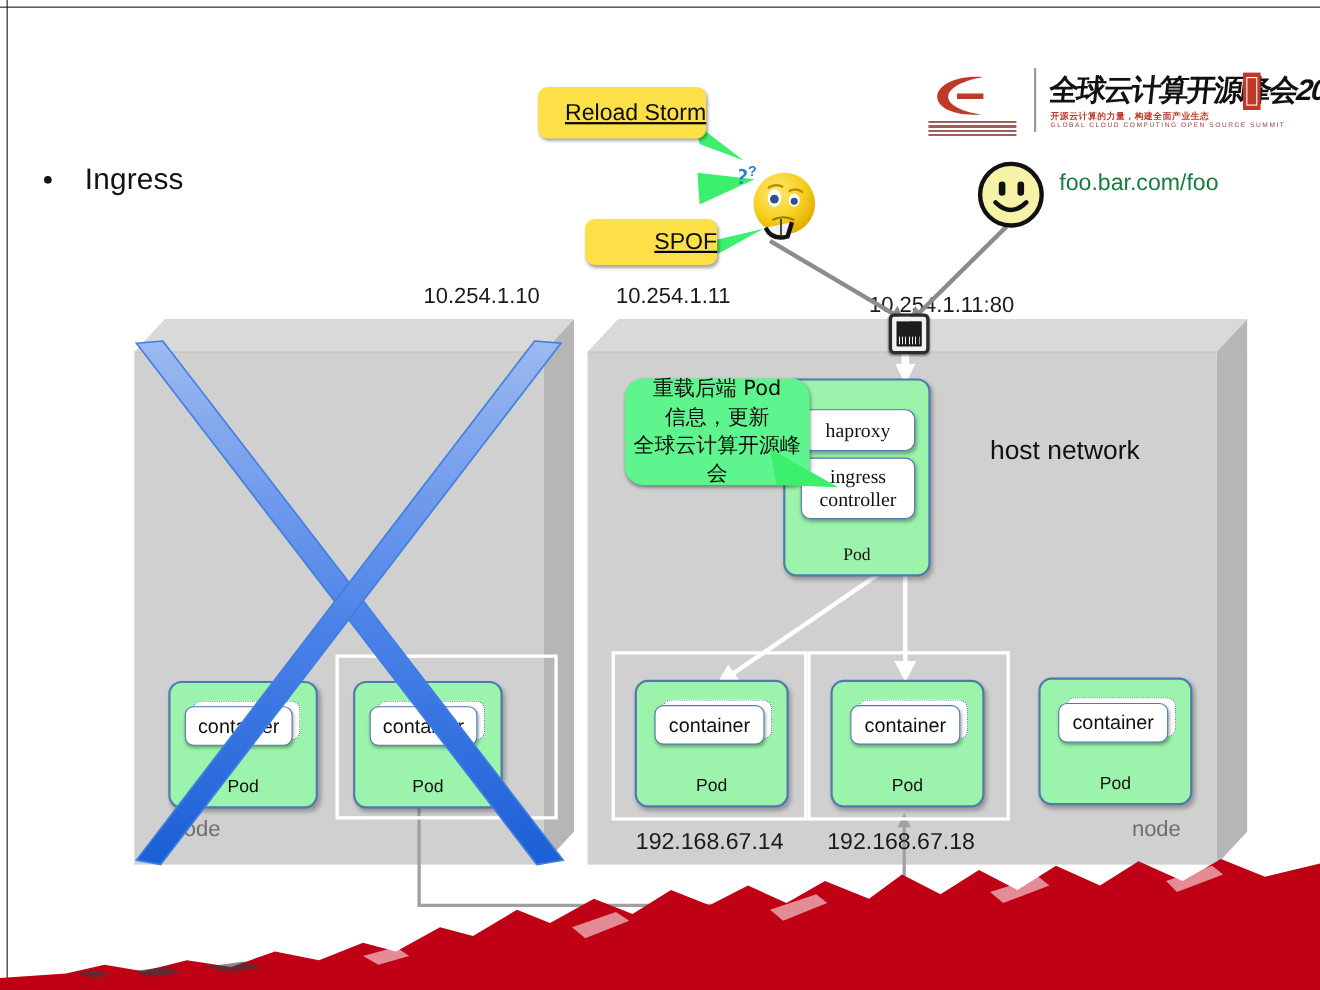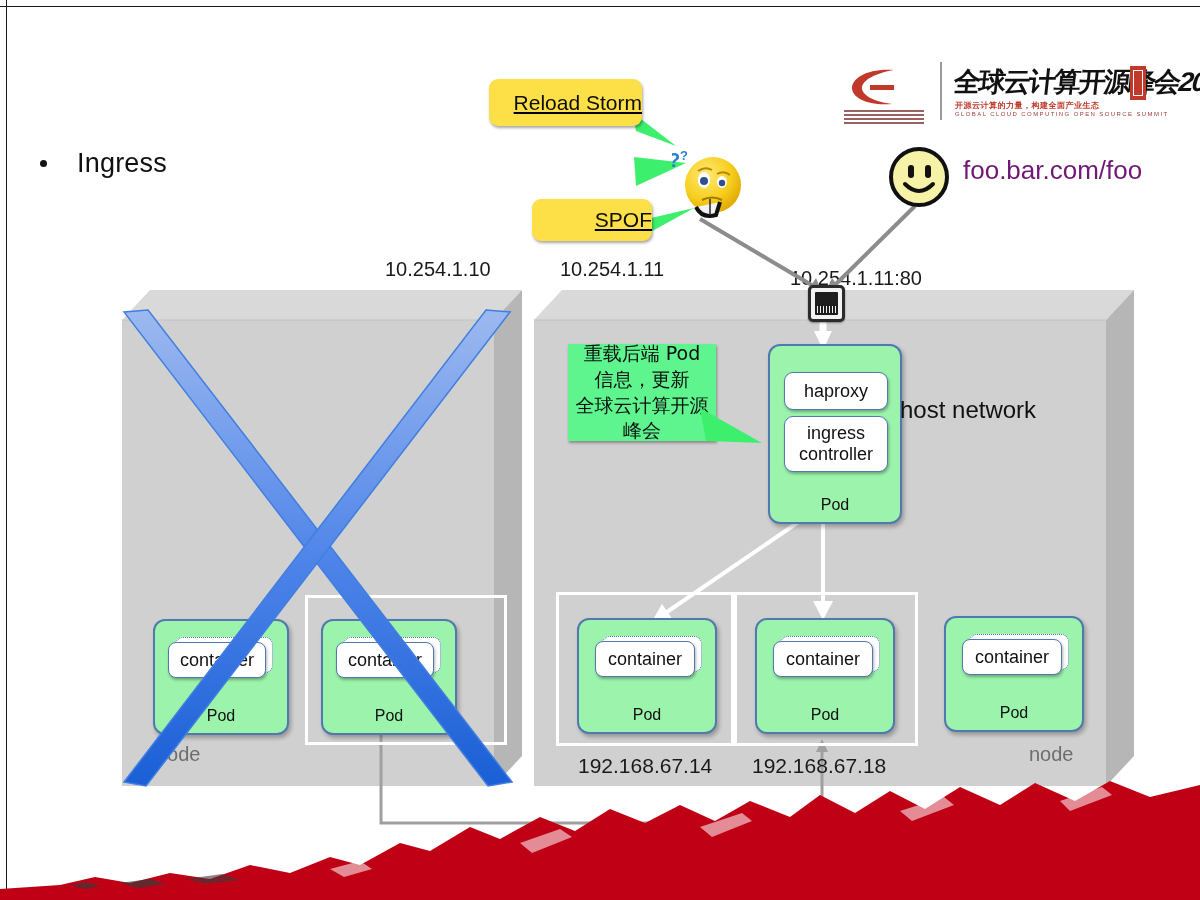--- a/index.html
+++ b/index.html
@@ -43,21 +43,21 @@
     box-shadow:1px 2px 3px rgba(0,0,0,.35);display:flex;align-items:center;justify-content:flex-end;text-decoration:underline;}
   .callout span{font-size:21px;color:#0d0d0d;white-space:nowrap;}
 
   #co-reload{left:489px;top:79px;width:153px;height:47px;}
   #co-scaling{left:532px;top:152px;width:110px;height:42px;}
   #co-spof{left:532px;top:199px;width:120px;height:42px;}
 
   
   .emoji-think{position:absolute;left:672px;top:147px;width:78px;height:78px;}
   .emoji-happy{position:absolute;left:888px;top:146px;width:62px;height:62px;}
-  .foo-label{position:absolute;left:963px;top:155px;font-size:26px;color:#701a75;white-space:nowrap;}
+  .foo-label{position:absolute;left:963px;top:155px;font-size:21px;color:#15803d;white-space:nowrap;}
 
   
   .iplab{position:absolute;font-size:20px;color:#1a1a1a;white-space:nowrap;}
   #ip-left{left:385px;top:258px;}
   #ip-right{left:560px;top:258px;}
   #ip-port{left:790px;top:242px;margin-top:25px;}
   #ip-pod-a{left:578px;top:754px;font-size:21px;}
   #ip-pod-b{left:752px;top:754px;font-size:21px;}
 
   
@@ -89,22 +89,22 @@
 
   
   .innerbox{position:absolute;background:#fff;border:1.5px solid #5179b0;border-radius:9px;
     box-shadow:1px 2px 3px rgba(0,0,0,.3);display:flex;align-items:center;justify-content:center;
     text-align:center;line-height:1.15;}
   .innerbox span{font-size:18px;color:#111;}
 
   .hostnet{position:absolute;left:900px;top:396px;font-size:24px;color:#111;white-space:nowrap;}
 
   
-  #co-zh{position:absolute;left:568px;top:344px;width:148px;height:97px;background:#5ef58e;
-    border-radius:1px;box-shadow:1px 2px 3px rgba(0,0,0,.35);
+  #co-zh{position:absolute;left:568px;top:344px;width:168px;height:97px;background:#5ef58e;
+    border-radius:17px;box-shadow:1px 2px 3px rgba(0,0,0,.35);
     display:flex;align-items:center;justify-content:center;}
   #co-zh .zh{font-size:19px;color:#0d0d0d;text-align:center;line-height:1.35;
     font-family:"DejaVu Sans","Liberation Sans",sans-serif;}
 
   
   .grouprect{position:absolute;border:3px solid #ffffff;box-sizing:border-box;}
 
   
   .mountain{position:absolute;left:0;bottom:0;width:1200px;height:135px;}
 
@@ -177,21 +177,21 @@
     <path d="M800,521 L664,614" stroke="#ffffff" stroke-width="4" fill="none"></path>
     <polygon points="651,623 662,604 673,620" fill="#ffffff"></polygon>
     <path d="M823,521 L823,606" stroke="#ffffff" stroke-width="4" fill="none"></path>
     <polygon points="823,620 813,601 833,601" fill="#ffffff"></polygon>
   </svg>
 
   <div class="grouprect" style="left:305px;top:595px;width:202px;height:150px;"></div>
   <div class="grouprect" style="left:556px;top:592px;width:178px;height:154px;"></div>
   <div class="grouprect" style="left:734px;top:592px;width:184px;height:154px;"></div>
 
-  <div class="pod" style="left:768px;top:344px;width:130px;height:176px;">
+  <div class="pod" style="left:712px;top:344px;width:130px;height:176px;font-family:Liberation Serif, serif;">
     <div class="innerbox" style="left:14px;top:26px;width:102px;height:36px;">
       <span>haproxy</span>
     </div>
     <div class="innerbox" style="left:14px;top:70px;width:102px;height:54px;flex-direction:column;">
       <span>ingress</span>
       <span>controller</span>
     </div>
     <div class="pod-label">Pod</div>
   </div>
 

